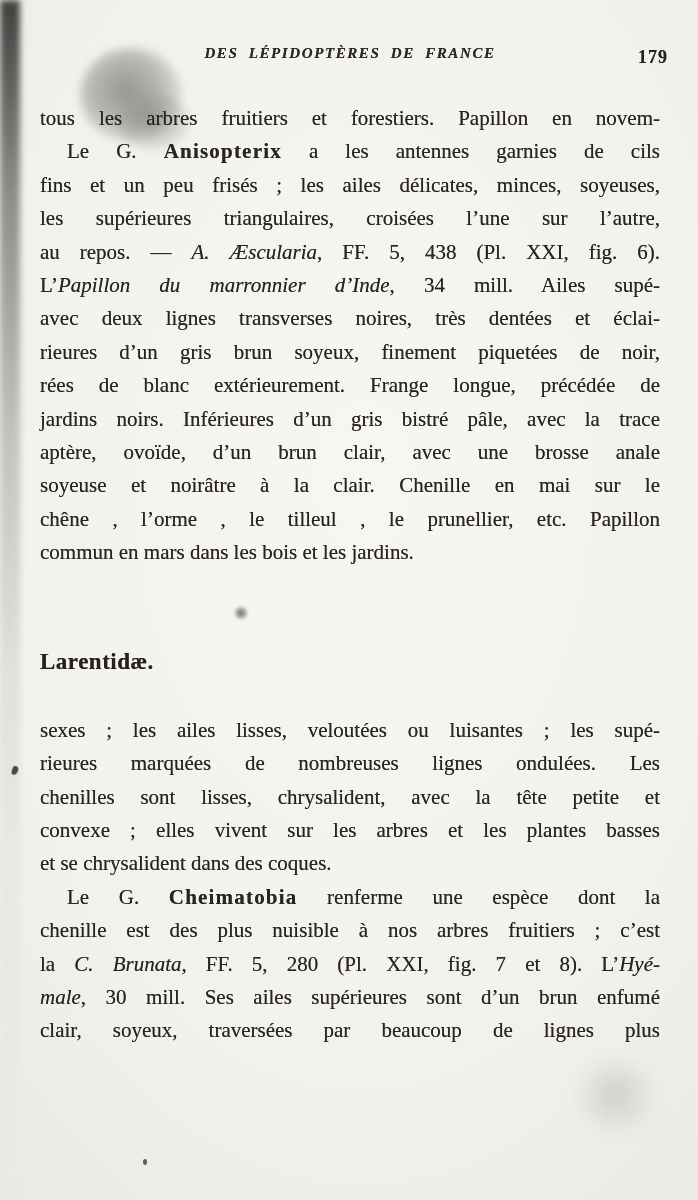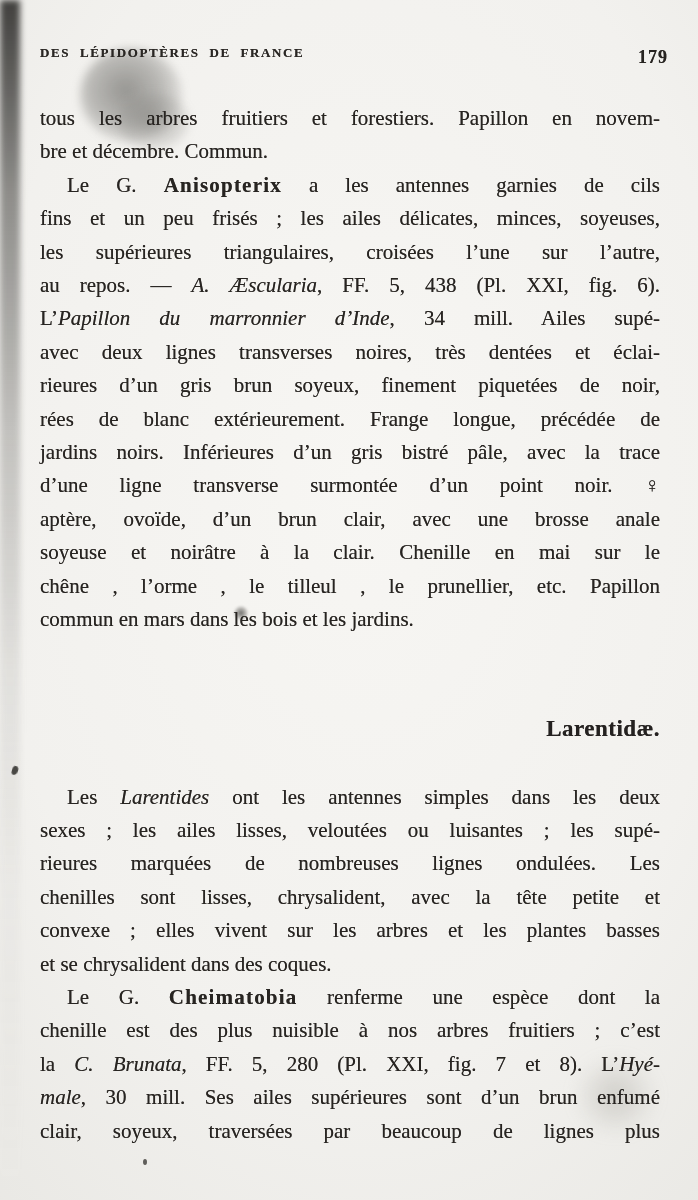--- a/index.html
+++ b/index.html
@@ -60,42 +60,43 @@
   .stain-right {
     position: absolute; left: 568px; top: 1058px; width: 95px; height: 75px;
     border-radius: 50%;
     background: radial-gradient(circle, rgba(160,158,150,0.40), rgba(160,158,150,0) 70%);
     filter: blur(8px);
   }
   
   .content { position: absolute; left: 40px; top: 0; width: 620px; }
   header { position: relative; padding-top: 45px; height: 25px; }
   .running-title {
-    text-align: left; font-weight: 700; font-size: 13px;
+    text-align: center; font-weight: 700; font-size: 15px;
     letter-spacing: 1.6px; word-spacing: 5px; color: #2a2724;
     text-shadow: 0 0 0.5px rgba(40,36,32,0.7);
+    font-style: italic;
   }
   .page-number {
     position: absolute; right: -8px; top: 47px;
     font-weight: 700; font-size: 18px; letter-spacing: 1px;
     text-shadow: 0 0 0.5px rgba(40,36,32,0.7);
   }
   .paras-top { margin-top: 32px; }
   .paras-lar { margin-top: 37px; }
   .line {
     font-size: 21px; line-height: 33.4px;
     text-align: justify; text-align-last: justify;
     text-shadow: 0 0 0.5px rgba(40,36,32,0.65);
   }
   .line.nj { text-align-last: left; }
   .line.ind { text-indent: 27px; }
   .r.b { font-weight: 700; letter-spacing: 1.2px; }
   .r.i { font-style: italic; }
   h2.section-heading {
-    margin: 77px 0 0; text-align: right;
+    margin: 77px 0 0; text-align: left;
     font-size: 23px; font-weight: 700; letter-spacing: 0.5px;
     line-height: 30px; color: #242120;
     text-shadow: 0 0 0.5px rgba(40,36,32,0.7);
   }
 </style>
 </head>
 <body>
 
 <div class="page">
   <div class="edge-shadow"></div>
@@ -108,45 +109,42 @@
 
   <div class="content">
     <header>
       <div class="running-title">DES LÉPIDOPTÈRES DE FRANCE</div>
       <div class="page-number">179</div>
     </header>
 
     <div class="paras-top">
         <div class="para">
           <div class="line"><span class="r">tous les arbres fruitiers et forestiers. Papillon en novem-</span></div>
-          <div class="line nj"><span class="r">bre et décembre. Commun.</span></div>
         </div>
         <div class="para">
           <div class="line ind"><span class="r">Le G. </span><span class="r b">Anisopterix</span><span class="r"> a les antennes garnies de cils</span></div>
           <div class="line"><span class="r">fins et un peu frisés ; les ailes délicates, minces, soyeuses,</span></div>
           <div class="line"><span class="r">les supérieures triangulaires, croisées l’une sur l’autre,</span></div>
           <div class="line"><span class="r">au repos. — </span><span class="r i">A. Æscularia</span><span class="r">, FF. 5, 438 (Pl. XXI, fig. 6).</span></div>
           <div class="line"><span class="r">L’</span><span class="r i">Papillon du marronnier d’Inde</span><span class="r">, 34 mill. Ailes supé-</span></div>
           <div class="line"><span class="r">avec deux lignes transverses noires, très dentées et éclai-</span></div>
           <div class="line"><span class="r">rieures d’un gris brun soyeux, finement piquetées de noir,</span></div>
           <div class="line"><span class="r">rées de blanc extérieurement. Frange longue, précédée de</span></div>
           <div class="line"><span class="r">jardins noirs. Inférieures d’un gris bistré pâle, avec la trace</span></div>
-          <div class="line"><span class="r">d’une ligne transverse surmontée d’un point noir. ♀</span></div>
           <div class="line"><span class="r">aptère, ovoïde, d’un brun clair, avec une brosse anale</span></div>
           <div class="line"><span class="r">soyeuse et noirâtre à la clair. Chenille en mai sur le</span></div>
           <div class="line"><span class="r">chêne , l’orme , le tilleul , le prunellier, etc. Papillon</span></div>
           <div class="line nj"><span class="r">commun en mars dans les bois et les jardins.</span></div>
         </div>
       </div>
 
     <h2 class="section-heading">Larentidæ.</h2>
 
     <div class="paras-lar">
         <div class="para">
-          <div class="line ind"><span class="r">Les </span><span class="r i">Larentides</span><span class="r"> ont les antennes simples dans les deux</span></div>
           <div class="line"><span class="r">sexes ; les ailes lisses, veloutées ou luisantes ; les supé-</span></div>
           <div class="line"><span class="r">rieures marquées de nombreuses lignes ondulées. Les</span></div>
           <div class="line"><span class="r">chenilles sont lisses, chrysalident, avec la tête petite et</span></div>
           <div class="line"><span class="r">convexe ; elles vivent sur les arbres et les plantes basses</span></div>
           <div class="line nj"><span class="r">et se chrysalident dans des coques.</span></div>
         </div>
         <div class="para">
           <div class="line ind"><span class="r">Le G. </span><span class="r b">Cheimatobia</span><span class="r"> renferme une espèce dont la</span></div>
           <div class="line"><span class="r">chenille est des plus nuisible à nos arbres fruitiers ; c’est</span></div>
           <div class="line"><span class="r">la </span><span class="r i">C. Brunata</span><span class="r">, FF. 5, 280 (Pl. XXI, fig. 7 et 8). L’</span><span class="r i">Hyé-</span></div>

